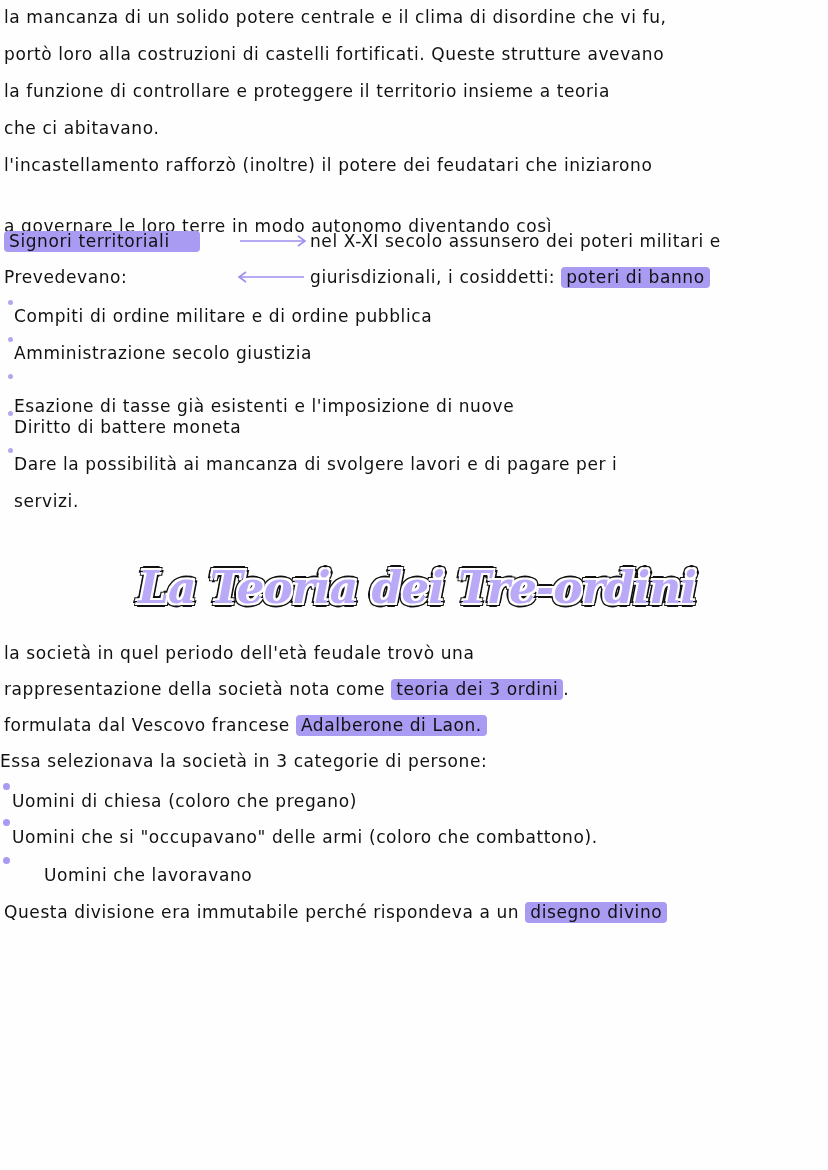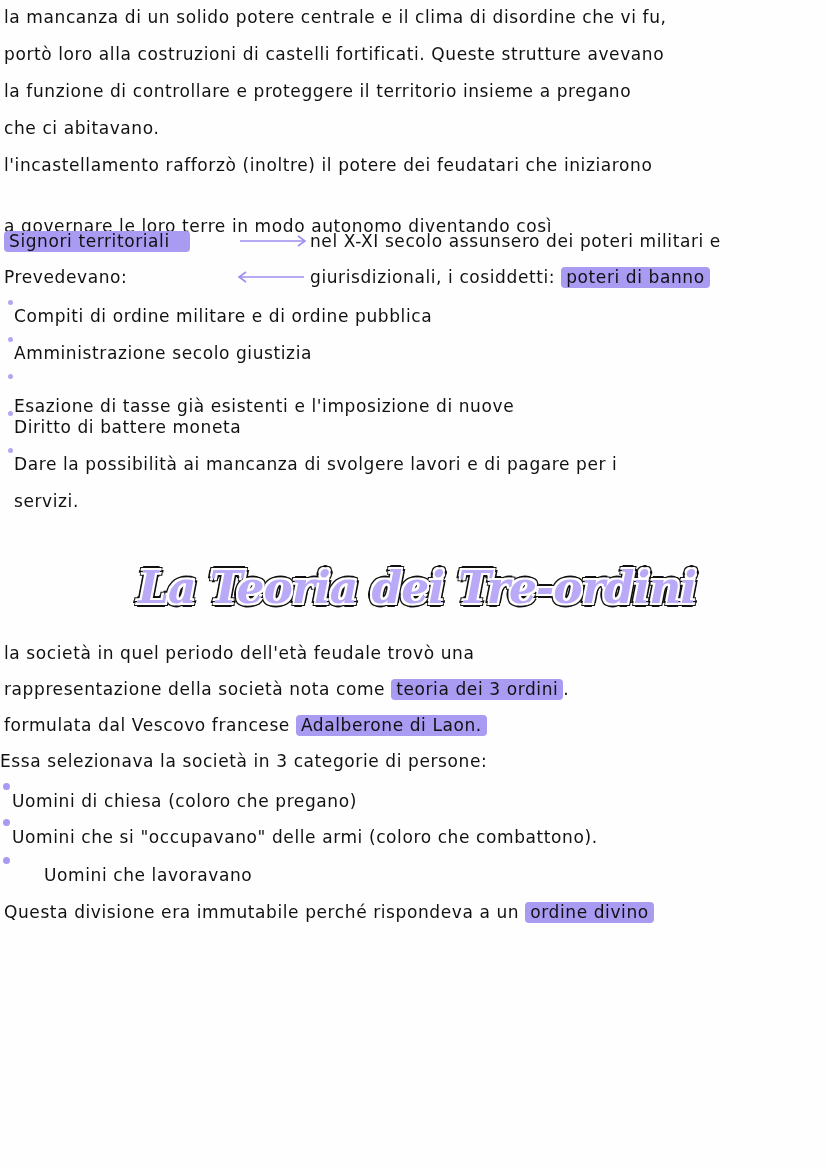--- a/index.html
+++ b/index.html
@@ -43,27 +43,27 @@
         2px 2px 0 #fff, -2px -2px 0 #fff, 2px -2px 0 #fff, -2px 2px 0 #fff,
         3px 3px 0 #111, -3px -3px 0 #111, 3px -3px 0 #111, -3px 3px 0 #111,
         0 4px 0 #111, 0 -4px 0 #111, 4px 0 0 #111, -4px 0 0 #111;
     }
   </style>
 </head>
 <body>
 
 <div class="line" style="top:5px;">la mancanza di un solido potere centrale e il clima di disordine che vi fu,</div>
 <div class="line" style="top:42px;">portò loro alla costruzioni di castelli fortificati. Queste strutture avevano</div>
-<div class="line" style="top:79px;">la funzione di controllare e proteggere il territorio insieme a pregano</div>
+<div class="line" style="top:79px;">la funzione di controllare e proteggere il territorio insieme a teoria</div>
 <div class="line" style="top:116px;">che ci abitavano.</div>
 <div class="line" style="top:153px;">l'incastellamento rafforzò (inoltre) il potere dei feudatari che iniziarono</div>
 <div class="line" style="top:190px;margin-top:24px;">a governare le loro terre in modo autonomo diventando così</div>
 
 <div class="line" style="top:229px;">
-  <span class="hl" style="padding-right:20px;">Signori territoriali</span>
+  <span class="hl" style="padding-right:30px;">Signori territoriali</span>
 </div>
 <svg class="arrow" style="left:240px; top:234px; width:68px;" viewBox="0 0 68 14">
   <line x1="0" y1="7" x2="64" y2="7" stroke="#9d8ff0" stroke-width="1.6"></line>
   <polyline points="58,2 65,7 58,12" fill="none" stroke="#9d8ff0" stroke-width="1.6"></polyline>
 </svg>
 <div class="line" style="top:229px; left:310px;">nel X-XI secolo assunsero dei poteri militari e</div>
 
 <div class="line" style="top:265px;">Prevedevano:</div>
 <svg class="arrow" style="left:236px; top:270px; width:68px;" viewBox="0 0 68 14">
   <line x1="4" y1="7" x2="68" y2="7" stroke="#9d8ff0" stroke-width="1.6"></line>
@@ -101,14 +101,14 @@
 
 <span class="bullet-dot big" style="left:3px; top:783px;"></span>
 <div class="line" style="top:789px; left:12px;">Uomini di chiesa (coloro che pregano)</div>
 <span class="bullet-dot big" style="left:3px; top:819px;"></span>
 <div class="line" style="top:825px; left:12px;">Uomini che si "occupavano" delle armi (coloro che combattono).</div>
 <span class="bullet-dot big" style="left:3px; top:857px;"></span>
 <div class="line" style="top:863px; left:12px;margin-left:32px;">Uomini che lavoravano</div>
 
 <div class="line" style="top:900px;">
   <span>Questa divisione era immutabile perché rispondeva a un</span>
-  <span class="hl">ordine divino</span>
+  <span class="hl">disegno divino</span>
 </div>
 
 </body></html>

